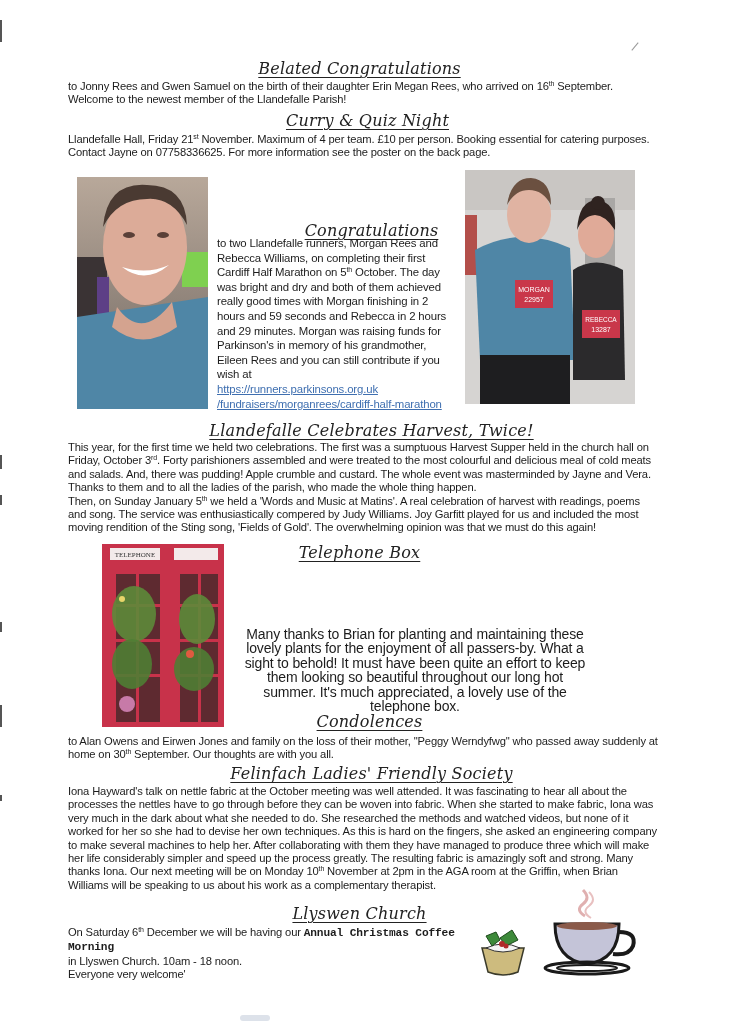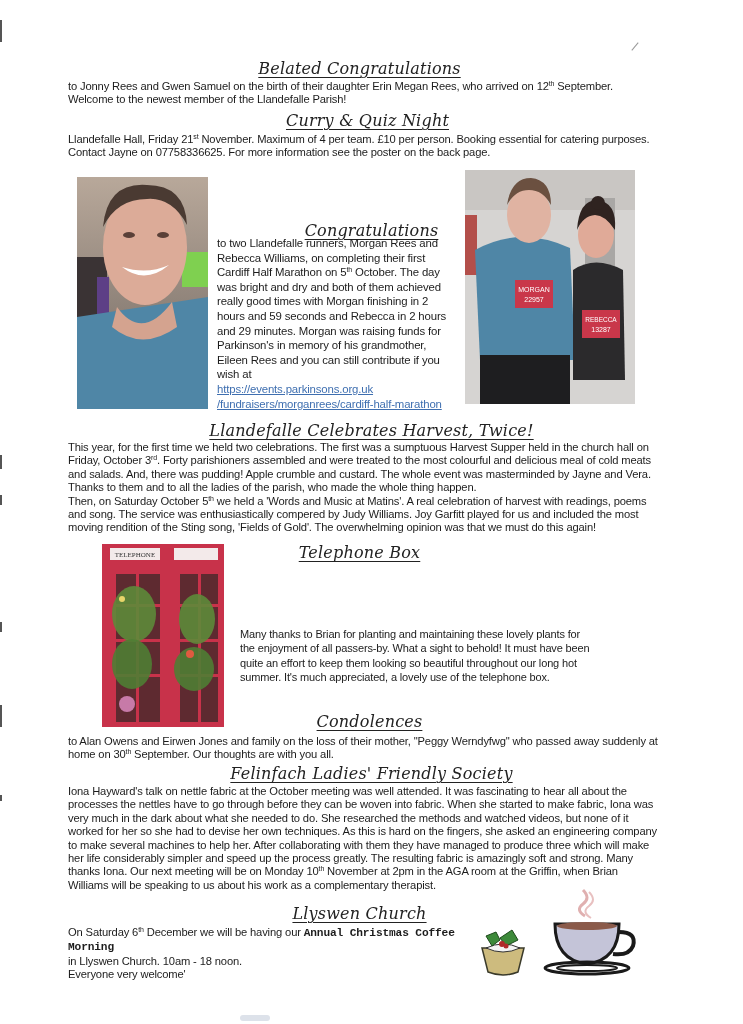--- a/index.html
+++ b/index.html
@@ -30,21 +30,21 @@
 
   <div class="scan-mark" style="left:0;top:20px;width:2px;height:22px;"></div>
   <div class="scan-mark" style="left:0;top:455px;width:2px;height:14px;"></div>
   <div class="scan-mark" style="left:0;top:495px;width:2px;height:10px;"></div>
   <div class="scan-mark" style="left:0;top:622px;width:2px;height:10px;"></div>
   <div class="scan-mark" style="left:0;top:705px;width:2px;height:22px;"></div>
   <div class="scan-mark" style="left:0;top:795px;width:2px;height:6px;"></div>
 
   <div class="heading" style="top:59px;left:-12px;">Belated Congratulations</div>
   <div class="para" style="left:68px;top:80px;width:590px;">
-    <span>to Jonny Rees and Gwen Samuel on the birth of their daughter Erin Megan Rees, who arrived on 12</span><sup>th</sup><span> September.  Welcome to the newest member of the Llandefalle Parish!</span>
+    <span>to Jonny Rees and Gwen Samuel on the birth of their daughter Erin Megan Rees, who arrived on 16</span><sup>th</sup><span> September.  Welcome to the newest member of the Llandefalle Parish!</span>
   </div>
 
   <div class="heading" style="top:111px;left:-4px;">Curry &amp; Quiz Night</div>
   <div class="para" style="left:68px;top:133px;width:590px;">
     <span>Llandefalle Hall, Friday 21</span><sup>st</sup><span> November. Maximum of 4 per team.  £10 per person.  Booking essential for catering purposes. Contact Jayne on 07758336625.  For more information see the poster on the back page.</span>
   </div>
 
   <div class="photo" style="left:77px;top:177px;width:131px;height:232px;">
     <svg width="131" height="232" viewBox="0 0 131 232">
       <defs>
@@ -63,21 +63,21 @@
       <path d="M26 50 Q30 5 70 8 Q108 8 110 48 Q95 20 70 22 Q40 22 26 50 Z" fill="#4a3a32"></path>
       <path d="M45 90 Q68 108 92 88 Q70 98 45 90 Z" fill="#ffffff"></path>
       <ellipse cx="52" cy="58" rx="6" ry="3" fill="#5a4038"></ellipse>
       <ellipse cx="86" cy="58" rx="6" ry="3" fill="#5a4038"></ellipse>
     </svg>
   </div>
 
   <div class="heading" style="top:185px;left:0;margin-top:36px;">Congratulations</div>
   <div class="para" style="left:217px;top:236px;width:240px;line-height:14.6px;font-size:11.4px;">
     <span>to two Llandefalle runners,  Morgan Rees and Rebecca Williams, on completing their first Cardiff Half Marathon on 5</span><sup>th</sup><span> October. The day was bright and dry and both of them achieved really good times with Morgan finishing in 2 hours and 59 seconds and Rebecca in 2 hours and 29 minutes. Morgan was raising funds for Parkinson's in memory of his grandmother, Eileen Rees and you can still contribute if you wish at</span><br>
-    <a class="link"><span>https://events.parkinsons.org.uk</span><br><span>/fundraisers/morganrees/cardiff-half-marathon</span></a>
+    <a class="link"><span>https://runners.parkinsons.org.uk</span><br><span>/fundraisers/morganrees/cardiff-half-marathon</span></a>
   </div>
 
   <div class="photo" style="left:465px;top:170px;width:170px;height:234px;">
     <svg width="170" height="234" viewBox="0 0 170 234">
       <rect width="170" height="234" fill="#d6d4d2"></rect>
       <rect x="0" y="0" width="170" height="40" fill="#c9c6c3"></rect>
       <rect x="0" y="45" width="12" height="60" fill="#b34f4a"></rect>
       <rect x="120" y="28" width="30" height="80" fill="#a9a7a5"></rect>
 
       <path d="M10 80 Q55 55 105 78 L110 190 L15 190 Z" fill="#4f86a6"></path>
@@ -94,21 +94,21 @@
       <circle cx="133" cy="33" r="7" fill="#2f2320"></circle>
       <rect x="117" y="140" width="38" height="28" fill="#c9374a"></rect>
       <text x="136" y="152" font-size="6.5" fill="#fff" text-anchor="middle" font-family="Liberation Sans, sans-serif">REBECCA</text>
       <text x="136" y="162" font-size="7" fill="#fff" text-anchor="middle" font-family="Liberation Sans, sans-serif">13287</text>
     </svg>
   </div>
 
   <div class="heading" style="top:421px;left:0;">Llandefalle Celebrates Harvest, Twice!</div>
   <div class="para" style="left:68px;top:441px;width:590px;">
     <span>This year, for the first time we held two celebrations.  The first was a sumptuous Harvest Supper held in the church hall on Friday, October 3</span><sup>rd</sup><span>.  Forty parishioners assembled and were treated to the most colourful and delicious meal of cold meats and salads.  And, there was pudding!  Apple crumble and custard.  The whole event was masterminded by Jayne and Vera. Thanks to them and to all the ladies of the parish, who made the whole thing happen.</span><br>
-    <span>Then, on Saturday October 5</span><sup>th</sup><span> we held a 'Words and Music at Matins'.  A real celebration of harvest with readings, poems and song.  The service was enthusiastically compered by Judy Williams.  Joy Garfitt played for us and included the most moving rendition of the Sting song, 'Fields of Gold'.  The overwhelming opinion was that we must do this again!</span>
+    <span>Then, on Sunday January 5</span><sup>th</sup><span> we held a 'Words and Music at Matins'.  A real celebration of harvest with readings, poems and song.  The service was enthusiastically compered by Judy Williams.  Joy Garfitt played for us and included the most moving rendition of the Sting song, 'Fields of Gold'.  The overwhelming opinion was that we must do this again!</span>
   </div>
 
   <div class="photo" style="left:102px;top:544px;width:122px;height:183px;text-align:right;">
     <svg width="122" height="183" viewBox="0 0 122 183">
       <rect width="122" height="183" fill="#c8324a"></rect>
       <rect x="8" y="4" width="50" height="12" fill="#f3eaea"></rect>
       <text x="33" y="13" font-size="7" fill="#333" text-anchor="middle" font-family="Liberation Serif, serif">TELEPHONE</text>
       <rect x="72" y="4" width="44" height="12" fill="#f3eaea"></rect>
       <rect x="14" y="30" width="44" height="148" fill="#5e2a30"></rect>
       <rect x="78" y="30" width="38" height="148" fill="#5e2a30"></rect>
@@ -123,21 +123,21 @@
       <ellipse cx="32" cy="70" rx="22" ry="28" fill="#5d8a3a" opacity="0.9"></ellipse>
       <ellipse cx="30" cy="120" rx="20" ry="25" fill="#4f7d34" opacity="0.9"></ellipse>
       <ellipse cx="95" cy="75" rx="18" ry="25" fill="#5d8a3a" opacity="0.9"></ellipse>
       <ellipse cx="92" cy="125" rx="20" ry="22" fill="#4f7d34" opacity="0.9"></ellipse>
       <circle cx="25" cy="160" r="8" fill="#c77aa8"></circle>
       <circle cx="88" cy="110" r="4" fill="#e05a40"></circle>
       <circle cx="20" cy="55" r="3" fill="#e8d56a"></circle>
     </svg>
   </div>
   <div class="heading" style="top:543px;left:-12px;">Telephone Box</div>
-  <div class="para" style="left:240px;top:627px;width:350px;line-height:14.4px;font-size:11px;">
+  <div class="para" style="left:240px;top:627px;width:350px;line-height:14.4px;font-size:14px;text-align:center;">
     <span>Many thanks to Brian for planting and maintaining these lovely plants for the enjoyment of all passers-by.  What a sight to behold!  It must have been quite an effort to keep them looking so beautiful throughout our long hot summer.  It's much appreciated, a lovely use of the telephone box.</span>
   </div>
 
   <div class="heading" style="top:712px;left:-2px;">Condolences</div>
   <div class="para" style="left:68px;top:735px;width:590px;">
     <span>to Alan Owens and Eirwen Jones and family on the loss of their mother, "Peggy Werndyfwg" who passed away suddenly at home on 30</span><sup>th</sup><span> September.  Our thoughts are with you all.</span>
   </div>
 
   <div class="heading" style="top:764px;left:0;">Felinfach Ladies' Friendly Society</div>
   <div class="para" style="left:68px;top:785px;width:590px;">

